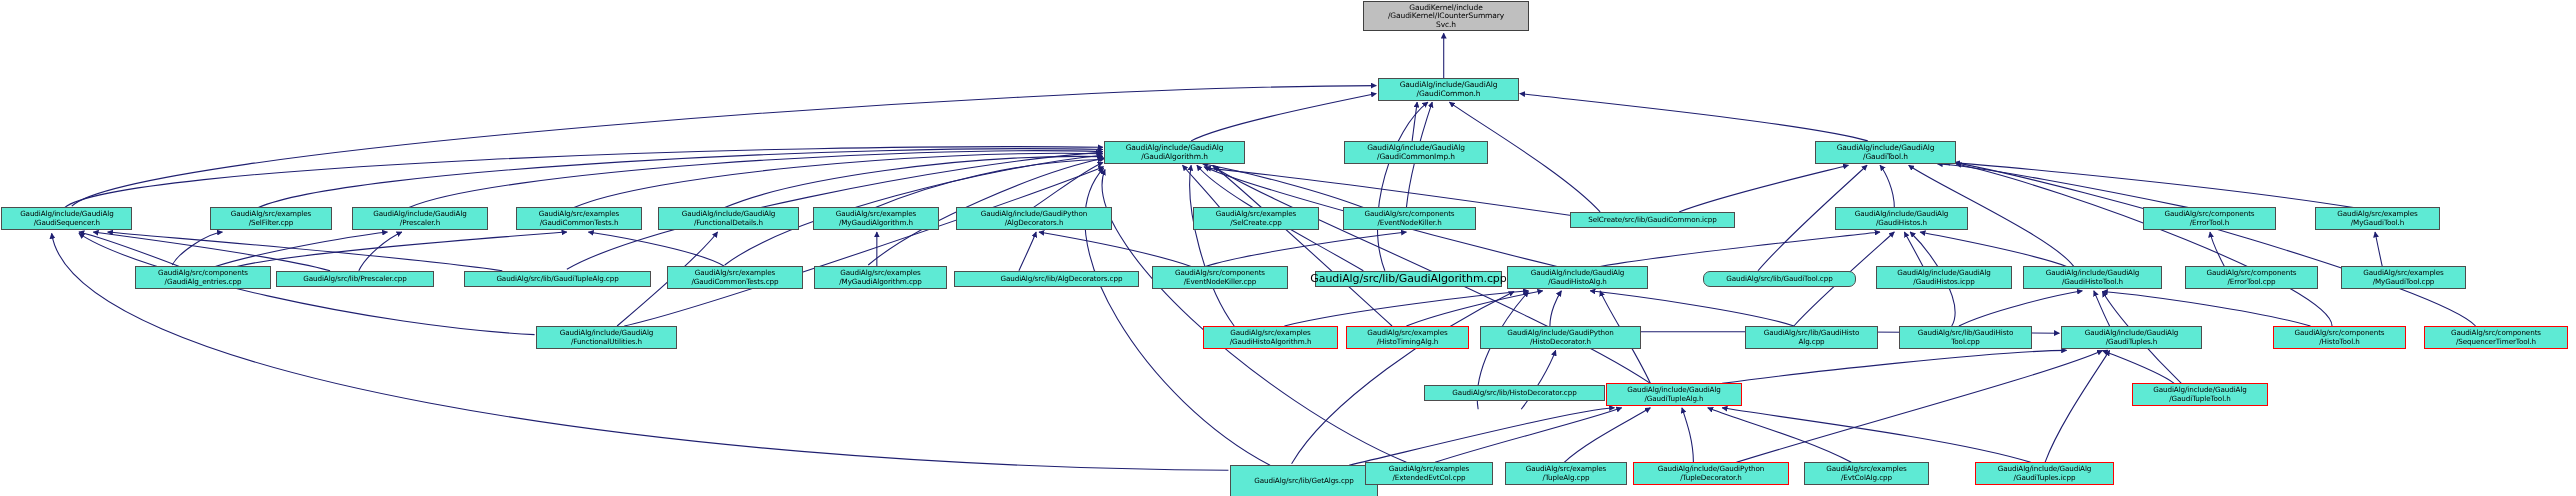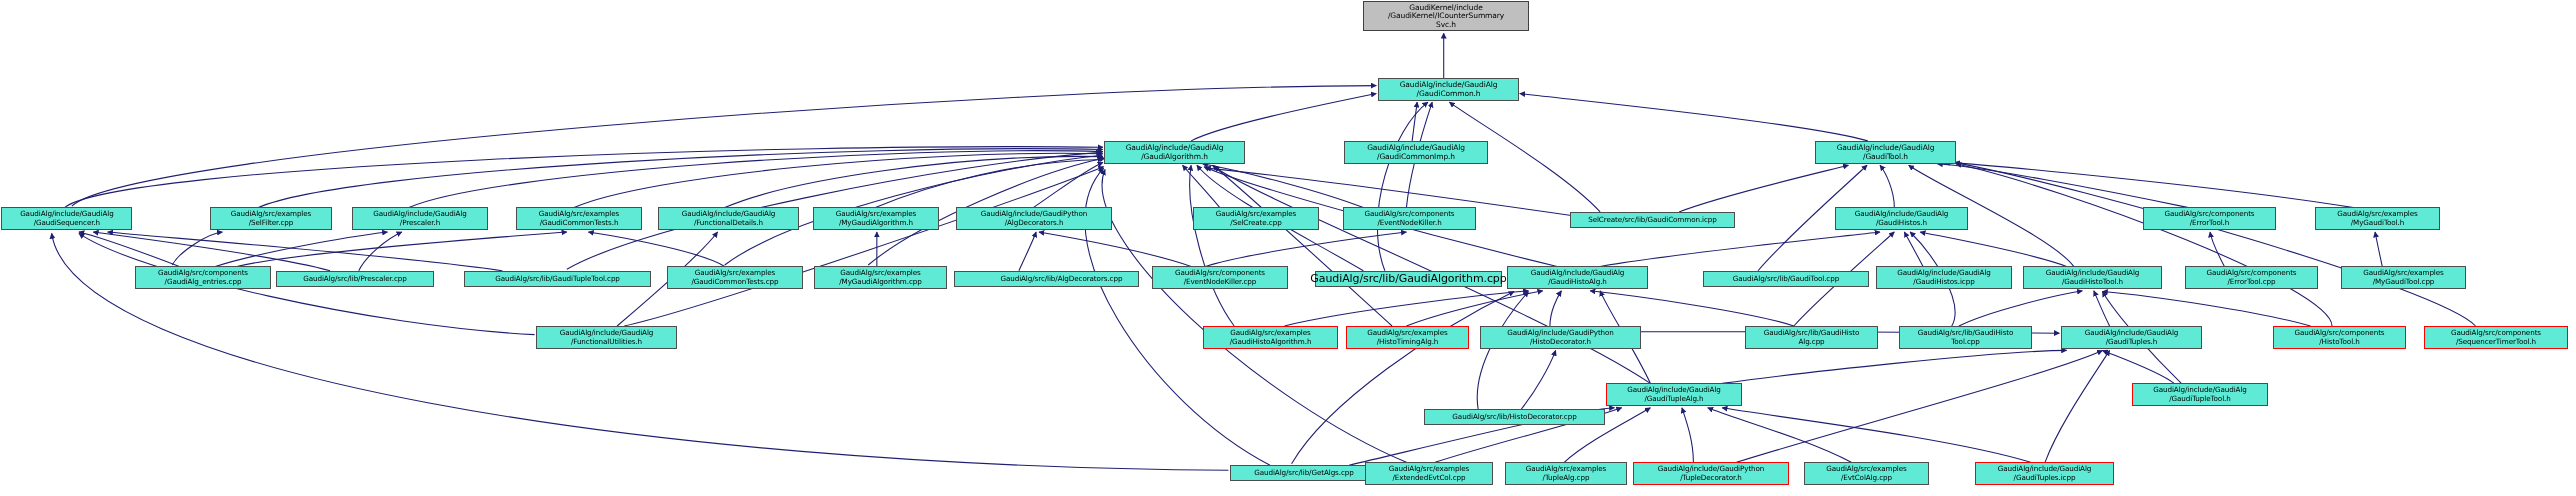--- a/index.html
+++ b/index.html
@@ -177,32 +177,32 @@
       <div class="node gray-strong" title="GaudiAlg/src/lib/GaudiCommon.icpp" style="left: 1570px; top: 212px; width: 165px; height: 16px; font-size: 7.2px;"><span>SelCreate/src/lib/GaudiCommon.icpp</span></div>
       <div class="node gray-strong" title="GaudiAlg/include/GaudiAlg/GaudiHistos.h" style="left: 1835px; top: 207px; width: 133px; height: 23px; font-size: 7.2px;"><span>GaudiAlg/include/GaudiAlg
 /GaudiHistos.h</span></div>
       <div class="node gray-strong" title="GaudiAlg/src/components/ErrorTool.h" style="left: 2143px; top: 207px; width: 133px; height: 23px; font-size: 7.2px;"><span>GaudiAlg/src/components
 /ErrorTool.h</span></div>
       <div class="node gray-strong" title="GaudiAlg/src/examples/MyGaudiTool.h" style="left: 2315px; top: 207px; width: 125px; height: 23px; font-size: 7.2px;"><span>GaudiAlg/src/examples
 /MyGaudiTool.h</span></div>
       <div class="node gray-strong" title="GaudiAlg/src/components/GaudiAlg_entries.cpp" style="left: 135px; top: 266px; width: 136px; height: 23px; font-size: 7.2px;"><span>GaudiAlg/src/components
 /GaudiAlg_entries.cpp</span></div>
       <div class="node gray-strong" title="GaudiAlg/src/lib/Prescaler.cpp" style="left: 276px; top: 271px; width: 158px; height: 16px; font-size: 7.2px;"><span>GaudiAlg/src/lib/Prescaler.cpp</span></div>
-      <div class="node gray-strong" title="GaudiAlg/src/lib/GaudiSequencer.cpp" style="left: 464px; top: 271px; width: 187px; height: 16px; font-size: 7.2px;"><span>GaudiAlg/src/lib/GaudiTupleTool.cpp</span></div>
+      <div class="node gray-strong" title="GaudiAlg/src/lib/GaudiSequencer.cpp" style="left: 464px; top: 271px; width: 187px; height: 16px; font-size: 7.2px;"><span>GaudiAlg/src/lib/GaudiTupleAlg.cpp</span></div>
       <div class="node gray-strong" title="GaudiAlg/src/examples/GaudiCommonTests.cpp" style="left: 667px; top: 266px; width: 136px; height: 23px; font-size: 7.2px;"><span>GaudiAlg/src/examples
 /GaudiCommonTests.cpp</span></div>
       <div class="node gray-strong" title="GaudiAlg/src/examples/MyGaudiAlgorithm.cpp" style="left: 814px; top: 266px; width: 133px; height: 23px; font-size: 7.2px;"><span>GaudiAlg/src/examples
 /MyGaudiAlgorithm.cpp</span></div>
       <div class="node gray-strong" title="GaudiAlg/src/lib/AlgDecorators.cpp" style="left: 954px; top: 271px; width: 185px; height: 16px; font-size: 7.2px; padding-left: 32px;"><span>GaudiAlg/src/lib/AlgDecorators.cpp</span></div>
       <div class="node gray-strong" title="GaudiAlg/src/components/EventNodeKiller.cpp" style="left: 1152px; top: 266px; width: 136px; height: 23px; font-size: 7.2px;"><span>GaudiAlg/src/components
 /EventNodeKiller.cpp</span></div>
       <div class="node gray-strong" title="GaudiAlg/src/lib/GaudiAlgorithm.cpp" style="left: 1315px; top: 271px; width: 187px; height: 16px; font-size: 11px;"><span>GaudiAlg/src/lib/GaudiAlgorithm.cpp</span></div>
       <div class="node gray-strong" title="GaudiAlg/include/GaudiAlg/GaudiHistoAlg.h" style="left: 1507px; top: 266px; width: 141px; height: 23px; font-size: 7.2px;"><span>GaudiAlg/include/GaudiAlg
 /GaudiHistoAlg.h</span></div>
-      <div class="node gray-strong" title="GaudiAlg/src/lib/GaudiTool.cpp" style="left: 1703px; top: 271px; width: 166px; height: 16px; font-size: 7.2px;"><span>GaudiAlg/src/lib/GaudiTool.cpp</span></div>
+      <div class="node gray-strong" title="GaudiAlg/src/lib/GaudiTool.cpp" style="left: 1703px; top: 271px; width: 153px; height: 16px; font-size: 7.2px; border-radius: 7px;"><span>GaudiAlg/src/lib/GaudiTool.cpp</span></div>
       <div class="node gray-strong" title="GaudiAlg/include/GaudiAlg/GaudiHistos.icpp" style="left: 1876px; top: 266px; width: 136px; height: 23px; font-size: 7.2px;"><span>GaudiAlg/include/GaudiAlg
 /GaudiHistos.icpp</span></div>
       <div class="node gray-strong" title="GaudiAlg/include/GaudiAlg/GaudiHistoTool.h" style="left: 2023px; top: 266px; width: 139px; height: 23px; font-size: 7.2px;"><span>GaudiAlg/include/GaudiAlg
 /GaudiHistoTool.h</span></div>
       <div class="node gray-strong" title="GaudiAlg/src/components/ErrorTool.cpp" style="left: 2185px; top: 266px; width: 133px; height: 23px; font-size: 7.2px;"><span>GaudiAlg/src/components
 /ErrorTool.cpp</span></div>
       <div class="node gray-strong" title="GaudiAlg/src/examples/MyGaudiTool.cpp" style="left: 2341px; top: 266px; width: 125px; height: 23px; font-size: 7.2px;"><span>GaudiAlg/src/examples
 /MyGaudiTool.cpp</span></div>
       <div class="node gray-strong" title="GaudiAlg/include/GaudiAlg/FunctionalUtilities.h" style="left: 536px; top: 326px; width: 141px; height: 23px; font-size: 7.2px;"><span>GaudiAlg/include/GaudiAlg
 /FunctionalUtilities.h</span></div>
@@ -215,26 +215,26 @@
       <div class="node gray-strong" title="GaudiAlg/src/lib/GaudiHistoAlg.cpp" style="left: 1745px; top: 326px; width: 133px; height: 23px; font-size: 7.2px;"><span>GaudiAlg/src/lib/GaudiHisto
 Alg.cpp</span></div>
       <div class="node gray-strong" title="GaudiAlg/src/lib/GaudiHistoTool.cpp" style="left: 1899px; top: 326px; width: 133px; height: 23px; font-size: 7.2px;"><span>GaudiAlg/src/lib/GaudiHisto
 Tool.cpp</span></div>
       <div class="node gray-strong" title="GaudiAlg/include/GaudiAlg/GaudiTuples.h" style="left: 2061px; top: 326px; width: 141px; height: 23px; font-size: 7.2px;"><span>GaudiAlg/include/GaudiAlg
 /GaudiTuples.h</span></div>
       <div class="node red" title="GaudiAlg/src/components/HistoTool.h" style="left: 2273px; top: 326px; width: 133px; height: 23px; font-size: 7.2px;"><span>GaudiAlg/src/components
 /HistoTool.h</span></div>
       <div class="node red" title="GaudiAlg/src/components/SequencerTimerTool.h" style="left: 2424px; top: 326px; width: 144px; height: 23px; font-size: 7.2px;"><span>GaudiAlg/src/components
 /SequencerTimerTool.h</span></div>
-      <div class="node gray-strong" title="GaudiAlg/src/lib/HistoDecorator.cpp" style="left: 1424px; top: 409px; width: 181px; height: 16px; font-size: 7.2px;"><span>GaudiAlg/src/lib/HistoDecorator.cpp</span></div>
+      <div class="node gray-strong" title="GaudiAlg/src/lib/HistoDecorator.cpp" style="left: 1424px; top: 385px; width: 181px; height: 16px; font-size: 7.2px;"><span>GaudiAlg/src/lib/HistoDecorator.cpp</span></div>
       <div class="node red" title="GaudiAlg/include/GaudiAlg/GaudiTupleAlg.h" style="left: 1606px; top: 383px; width: 136px; height: 23px; font-size: 7.2px;"><span>GaudiAlg/include/GaudiAlg
 /GaudiTupleAlg.h</span></div>
       <div class="node red" title="GaudiAlg/include/GaudiAlg/GaudiTupleTool.h" style="left: 2132px; top: 383px; width: 136px; height: 23px; font-size: 7.2px;"><span>GaudiAlg/include/GaudiAlg
 /GaudiTupleTool.h</span></div>
-      <div class="node gray-strong" title="GaudiAlg/src/lib/GetAlgs.cpp" style="left: 1230px; top: 465px; width: 148px; height: 16px; font-size: 7.2px;"><span>GaudiAlg/src/lib/GetAlgs.cpp</span></div>
+      <div class="node gray-strong" title="GaudiAlg/src/lib/GetAlgs.cpp" style="left: 1230px; top: 465px; width: 148px; height: 32px; font-size: 7.2px;"><span>GaudiAlg/src/lib/GetAlgs.cpp</span></div>
       <div class="node gray-strong" title="GaudiAlg/src/examples/ExtendedEvtCol.cpp" style="left: 1365px; top: 462px; width: 128px; height: 23px; font-size: 7.2px;"><span>GaudiAlg/src/examples
 /ExtendedEvtCol.cpp</span></div>
       <div class="node gray-strong" title="GaudiAlg/src/examples/TupleAlg.cpp" style="left: 1505px; top: 462px; width: 122px; height: 23px; font-size: 7.2px;"><span>GaudiAlg/src/examples
 /TupleAlg.cpp</span></div>
       <div class="node red" title="GaudiAlg/include/GaudiPython/TupleDecorator.h" style="left: 1633px; top: 462px; width: 156px; height: 23px; font-size: 7.2px;"><span>GaudiAlg/include/GaudiPython
 /TupleDecorator.h</span></div>
       <div class="node gray-strong" title="GaudiAlg/src/examples/EvtColAlg.cpp" style="left: 1804px; top: 462px; width: 125px; height: 23px; font-size: 7.2px;"><span>GaudiAlg/src/examples
 /EvtColAlg.cpp</span></div>
       <div class="node red" title="GaudiAlg/include/GaudiAlg/GaudiTuples.icpp" style="left: 1975px; top: 462px; width: 139px; height: 23px; font-size: 7.2px;"><span>GaudiAlg/include/GaudiAlg
 /GaudiTuples.icpp</span></div>

